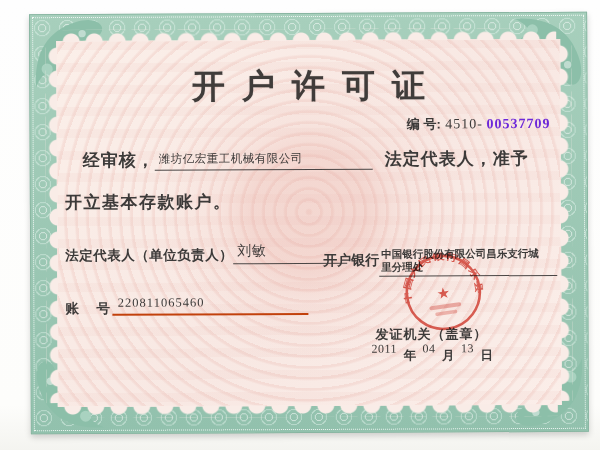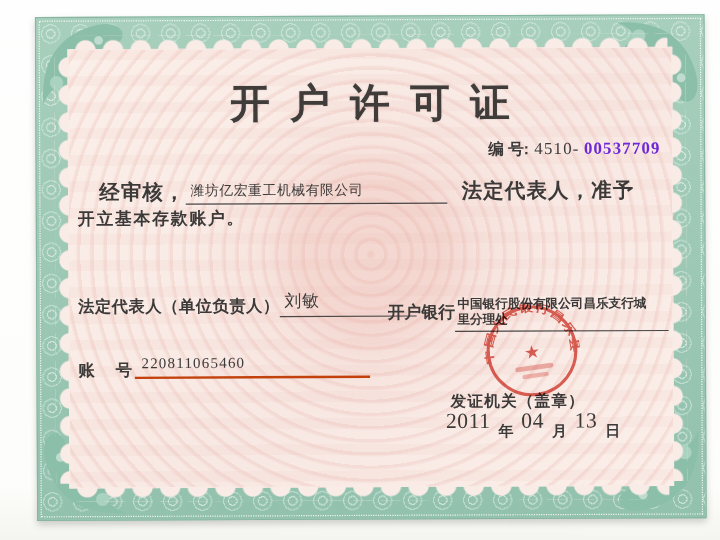--- a/index.html
+++ b/index.html
@@ -84,41 +84,41 @@
   .row-serial{position:absolute;right:36px;top:102px;font-size:13px;font-weight:700;}
   .row-serial .pre{font-weight:400;font-size:14px;letter-spacing:1px;}
   .row-serial .red{color:#6d28d9;font-weight:700;letter-spacing:1px;font-size:14px;}
   .row-statement{position:absolute;left:52px;top:134px;font-size:17px;font-weight:700;letter-spacing:1px;}
   .fill-company{
     display:inline-block;width:212px;border-bottom:1px solid #4a4645;
     font-size:11.5px;font-weight:400;letter-spacing:.5px;vertical-align:bottom;
     padding:0 2px 3px 4px;position:relative;top:-1px;
   }
   .row-statement .suffix{margin-left:12px;}
-  .row-statement2{position:absolute;left:34px;top:159px;font-size:14px;font-weight:700;letter-spacing:1.5px;}
+  .row-statement2{position:absolute;left:34px;top:176px;font-size:17px;font-weight:700;letter-spacing:1.5px;}
   .row-legal{position:absolute;left:34px;top:228px;font-size:13.5px;font-weight:700;letter-spacing:.5px;}
   .fill-name{
     display:inline-block;width:108px;border-bottom:1px solid #4a4645;
     font-size:14px;font-weight:400;vertical-align:bottom;padding:0 2px 3px 4px;
   }
   .bank-group{position:absolute;left:292px;top:228px;font-size:14px;font-weight:700;white-space:nowrap;}
   .bank-lines{
     display:inline-block;vertical-align:bottom;width:176px;
     border-bottom:1px solid #4a4645;font-size:10.5px;font-weight:700;
     line-height:12.5px;padding:0 0 2px 2px;position:relative;top:7px;
   }
   .row-account{position:absolute;left:34px;top:283px;font-size:13.5px;font-weight:700;letter-spacing:2px;}
   .fill-account{
     display:inline-block;width:188px;border-bottom:2px solid #c2410c;
     font-size:12.5px;font-weight:400;letter-spacing:1px;vertical-align:bottom;
     padding:0 2px 3px 6px;position:relative;top:-2px;
   }
   .row-issuer{position:absolute;left:344px;top:312px;font-size:13px;font-weight:700;letter-spacing:1px;}
   .row-date{position:absolute;left:340px;top:332px;font-size:12.5px;font-weight:700;}
-  .row-date .num{font-weight:400;font-size:18px;position:relative;top:-5px;letter-spacing:.5px;margin-top:36px;}
+  .row-date .num{font-weight:400;font-size:12px;position:relative;top:-5px;letter-spacing:.5px;margin-top:36px;}
   .row-date .unit{margin:0 3px;position:relative;top:2px;}
   
   .seal{
     position:absolute;left:372px;top:239px;width:80px;height:80px;
     opacity:.88;mix-blend-mode:multiply;transform:rotate(-8deg);
   }
 </style>
 </head>
 <body>
 

